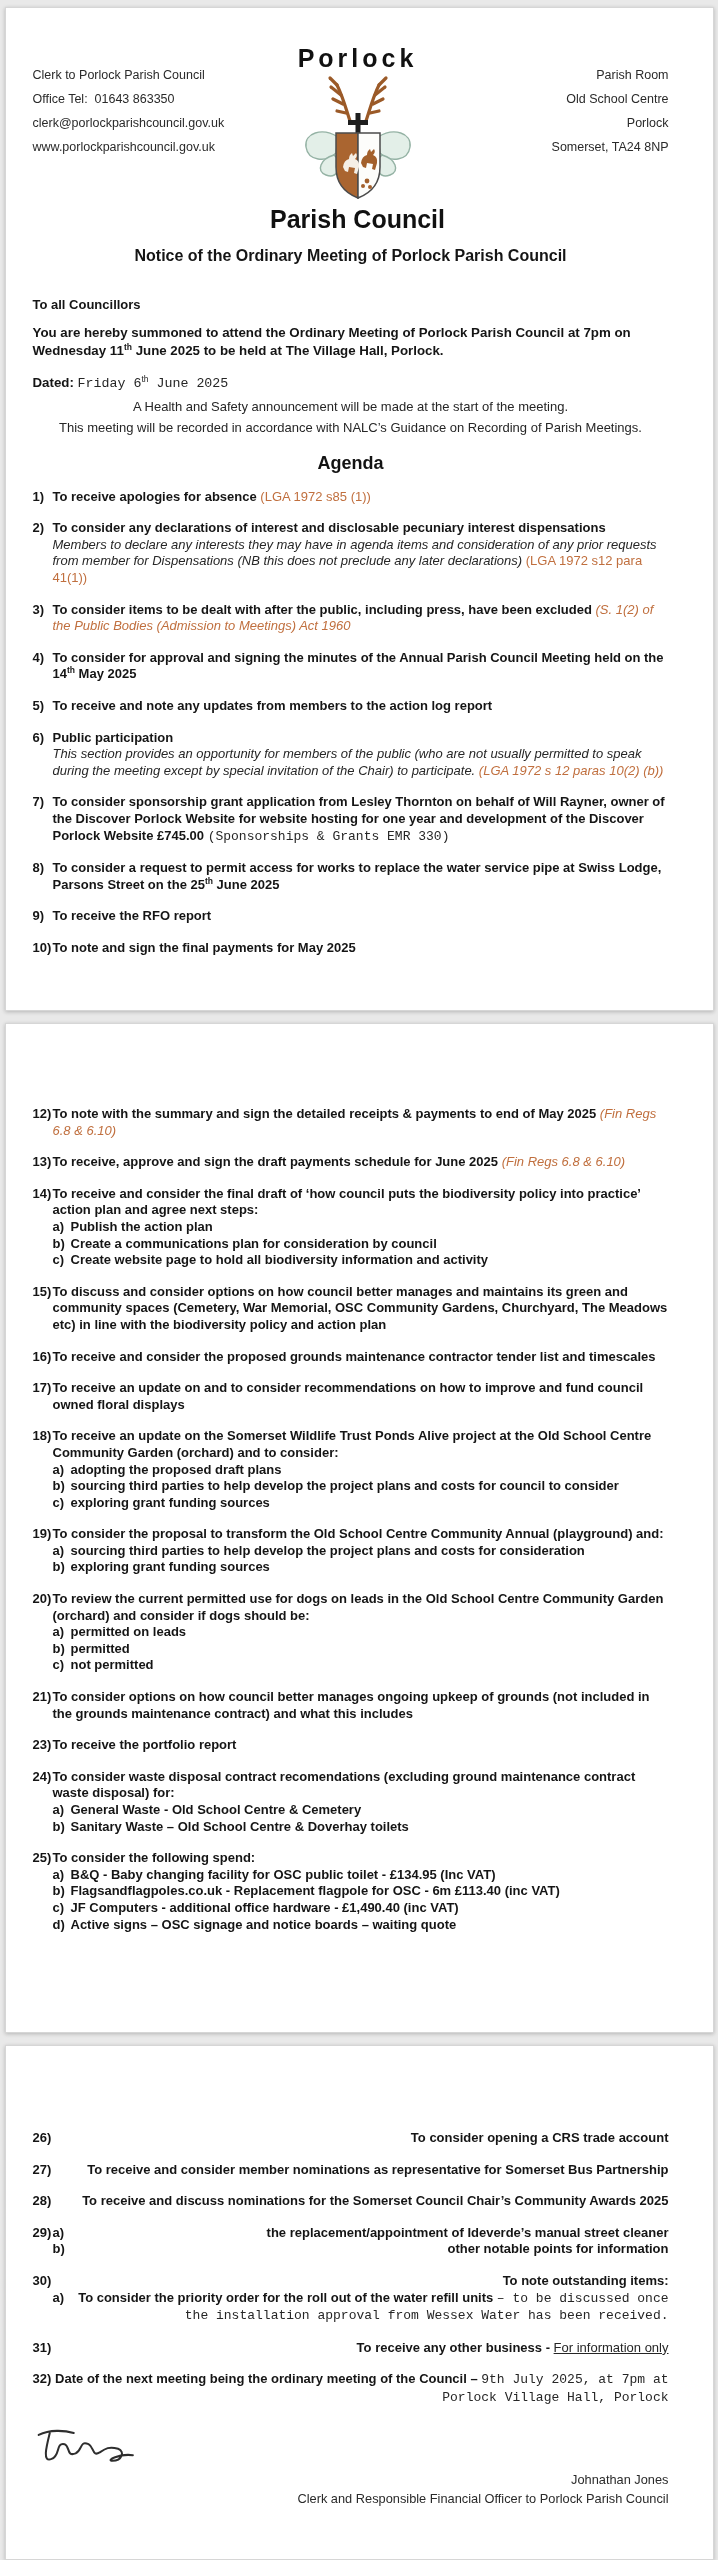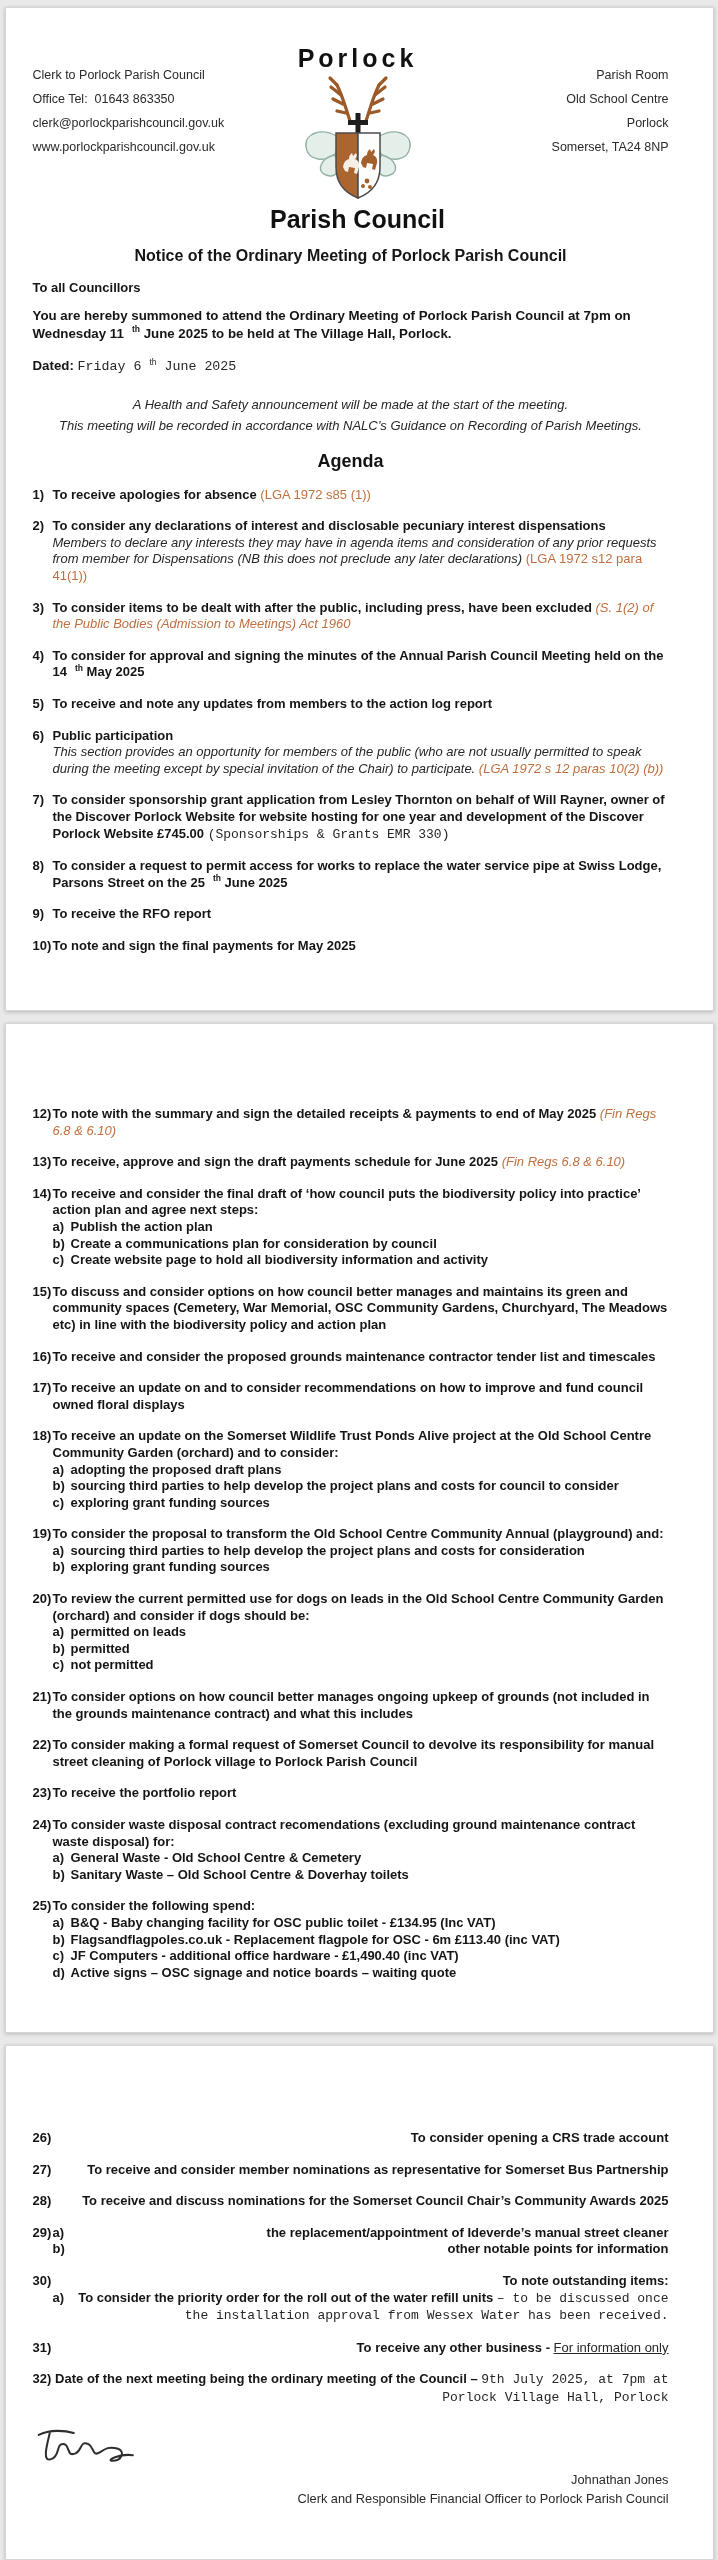--- a/index.html
+++ b/index.html
@@ -25,41 +25,41 @@
   .contact{font-size:12.5px;color:#2a2a2a;padding-top:24px;white-space:pre-wrap;}
   .contact-left{width:214px;text-align:left;}
   .contact-right{width:200px;text-align:right;}
   .contact .list-line{margin-bottom:10px;line-height:14px;}
   .logo-block{flex:1;text-align:center;}
   .logo-title{font-size:25px;font-weight:700;letter-spacing:4px;color:#111;}
   .crest{display:block;margin:2px auto 0 auto;}
   .logo-subtitle{font-size:25px;font-weight:700;color:#111;margin-top:2px;}
 
   .notice-title{text-align:center;font-weight:700;font-size:16px;color:#151515;margin-top:13px;}
-  .to-all{font-weight:700;font-size:13px;color:#151515;margin-top:15px;}
+  .to-all{font-weight:700;font-size:13px;color:#151515;margin-top:32px;}
   .para{font-size:13.3px;line-height:1.32;margin-top:12px;color:#222;}
   .dated{margin-top:15px;}
-  .announce{ text-align:center;font-style:italic;font-size:13px;color:#262626;margin-top:18px;}
+  .announce{ text-align:center;font-size:13px;color:#262626;margin-top:3px;}
   .announce .list-line{line-height:21px;}
   .agenda-heading{text-align:center;font-weight:700;font-size:18px;color:#131313;margin:15px 0 15px 0;}
 
   
   .agenda-item{position:relative;padding-left:20px;margin-bottom:15px;
     font-size:13px;line-height:16.6px;color:#222;}
   .item-num{position:absolute;left:0;top:0;font-weight:700;color:#151515;}
   .sub-item{position:relative;padding-left:18px;}
   .sub-letter{position:absolute;left:0;top:0;font-weight:700;color:#151515;}
 
   .seg-b{font-weight:700;color:#151515;}
   .seg-r{font-weight:400;color:#262626;font-family:Liberation Mono, monospace;}
   .seg-i{font-style:italic;font-weight:400;color:#262626;}
   .seg-c{font-weight:400;color:var(--cite,#c06f3e);}
   .seg-ci{font-style:italic;font-weight:400;color:var(--cite,#c06f3e);}
   .seg-ru{font-weight:400;color:#262626;text-decoration:underline;}
-  sup{font-size:8.5px;line-height:0;margin-left:8px;}
+  sup{font-size:8.5px;line-height:0;}
   sup.seg-sup{font-weight:400;color:#262626;}
   sup.seg-supb{font-weight:700;color:#151515;}
 
   
   .sig-block{margin-top:2px;}
   .sig-svg{display:block;margin-left:2px;}
   .sig-name{font-size:12.8px;color:#2a2a2a;margin-top:2px;}
   .sig-title{font-size:12.8px;color:#2a2a2a;margin-top:4px;}
 </style>
 </head>
@@ -212,24 +212,20 @@
         <div><span class="seg-b">To review the current permitted use for dogs on leads in the Old School Centre Community Garden (orchard) and consider if dogs should be:</span></div>
         <div class="sub-item"><span class="sub-letter">a)</span><span><span class="seg-b">permitted on leads</span></span></div>
         <div class="sub-item"><span class="sub-letter">b)</span><span><span class="seg-b">permitted</span></span></div>
         <div class="sub-item"><span class="sub-letter">c)</span><span><span class="seg-b">not permitted</span></span></div>
       </div>
       <div class="agenda-item">
         <span class="item-num">21)</span>
         <div><span class="seg-b">To consider options on how council better manages ongoing upkeep of grounds (not included in the grounds maintenance contract) and what this includes</span></div>
       </div>
       <div class="agenda-item">
-        <span class="item-num">22)</span>
-        <div><span class="seg-b">To consider making a formal request of Somerset Council to devolve its responsibility for manual street cleaning of Porlock village to Porlock Parish Council</span></div>
-      </div>
-      <div class="agenda-item">
         <span class="item-num">23)</span>
         <div><span class="seg-b">To receive the portfolio report</span></div>
       </div>
       <div class="agenda-item">
         <span class="item-num">24)</span>
         <div><span class="seg-b">To consider waste disposal contract recomendations (excluding ground maintenance contract waste disposal) for:</span></div>
         <div class="sub-item"><span class="sub-letter">a)</span><span><span class="seg-b">General Waste - Old School Centre &amp; Cemetery</span></span></div>
         <div class="sub-item"><span class="sub-letter">b)</span><span><span class="seg-b">Sanitary Waste – Old School Centre &amp; Doverhay toilets</span></span></div>
       </div>
       <div class="agenda-item">

